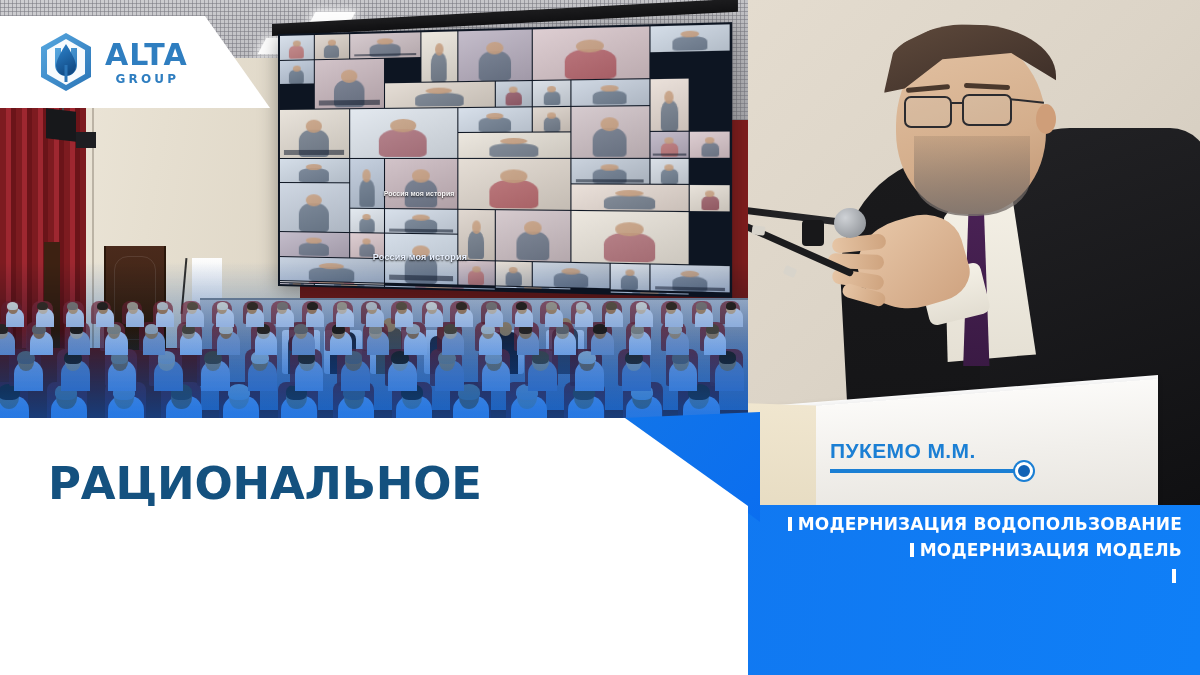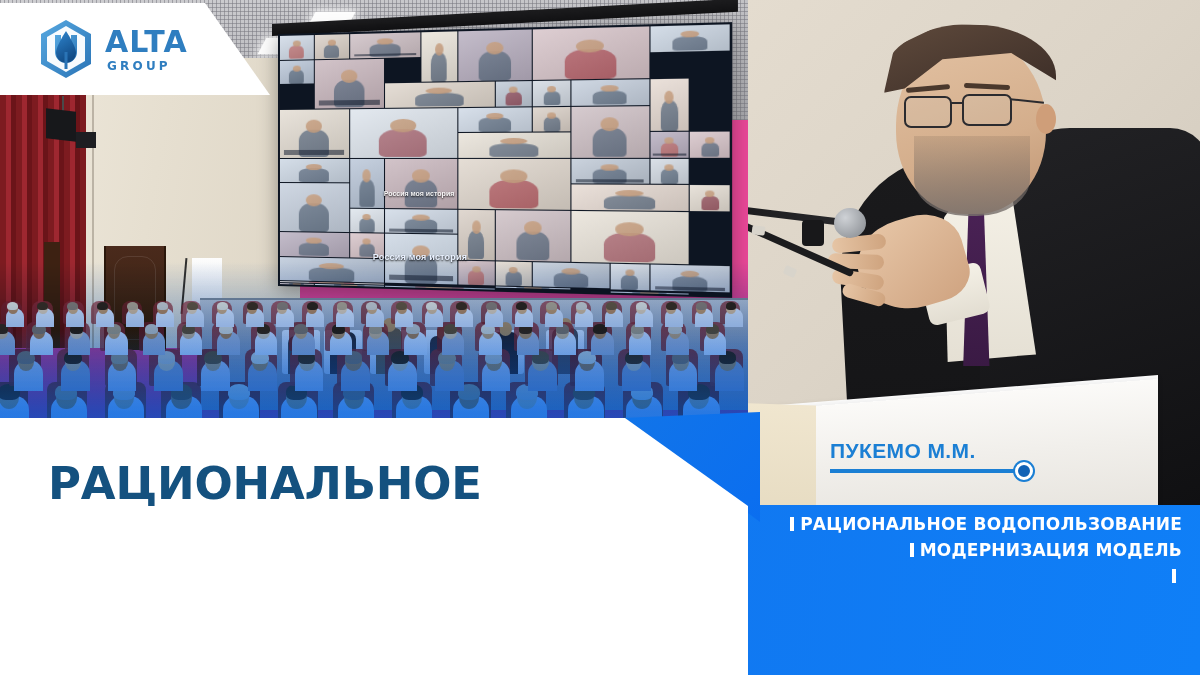--- a/index.html
+++ b/index.html
@@ -10,21 +10,21 @@
     position:relative;
     width:1200px; height:675px;
     overflow:hidden;
     background:#ffffff;
   }
 
   
   .hall-photo{
     position:absolute; left:0; top:0; width:748px; height:505px;
     overflow:hidden;
-    background:#ec4899;
+    background:#7f1d1d;
   }
   
   .ceil{
     position:absolute; left:0; top:0; width:748px; height:120px;
     background:
       repeating-linear-gradient(90deg, rgba(120,120,128,.55) 0 1px, rgba(0,0,0,0) 1px 4px),
       repeating-linear-gradient(0deg, rgba(120,120,128,.55) 0 1px, rgba(0,0,0,0) 1px 4px),
       linear-gradient(175deg,#cfcfd2 0%,#b9b9bd 60%,#a9a9ad 100%);
   }
   .ceil-light{ position:absolute; background:#fdfdfd; box-shadow:0 0 8px 2px rgba(255,255,255,.8); }
@@ -209,24 +209,25 @@
   }
   .np-rule{ position:relative; margin-top:8px; height:4px; width:194px; background:#1b7fd4; }
   .np-dot{
     position:absolute; right:-9px; top:-7px; width:18px; height:18px; border-radius:50%;
     background:#1162b5; border:3px solid #ffffff; box-shadow:0 0 0 2px #1b7fd4;
   }
 
   
   
   .header-bar{
-    position:absolute; left:0; top:3px; width:270px; height:104px;
+    position:absolute; left:0; top:16px; width:270px; height:104px;
     background:#ffffff;
     clip-path:polygon(0 0, 205px 0, 270px 92px, 0 92px);
     z-index:6;
+    text-align:center;
   }
   .logo-wrap{ position:absolute; left:38px; top:16px; display:flex; align-items:center; gap:11px; }
   .logo-mark{ width:56px; height:60px; }
   .logo-text{ display:flex; flex-direction:column; line-height:1; }
   .logo-alta{ font-size:30px; font-weight:700; color:#2f7ec0; letter-spacing:1px; font-family:"DejaVu Sans", sans-serif; }
   .logo-group{ font-size:12px; font-weight:700; color:#2f7ec0; letter-spacing:3.2px; margin-top:3px; margin-left:2px; font-family:"DejaVu Sans", sans-serif;}
 
   
   .title-band{
     position:absolute; left:0; top:418px; width:748px; height:257px;
@@ -945,21 +946,21 @@
       </svg>
       <div class="logo-text">
         <div class="logo-alta">ALTA</div>
         <div class="logo-group">GROUP</div>
       </div>
     </div>
   </div>
 
   <div class="bullet-band"></div>
   <div class="bullets">
-    <div class="bullet"><span class="bmark"></span><span>РАЦИОНАЛЬНОЕ ВОДОПОЛЬЗОВАНИЕ</span></div>
+    <div class="bullet"><span class="bmark"></span><span>МОДЕРНИЗАЦИЯ ВОДОПОЛЬЗОВАНИЕ</span></div>
     <div class="bullet"><span class="bmark"></span><span>МОДЕРНИЗАЦИЯ МОДЕЛЬ</span></div>
     <div class="bullet"><span class="bmark"></span></div>
   </div>
 
   <div class="title-band">
     <div class="title">
       <div><span class="t-dark">РАЦИОНАЛЬНОЕ</span></div>
     </div>
   </div>
 

